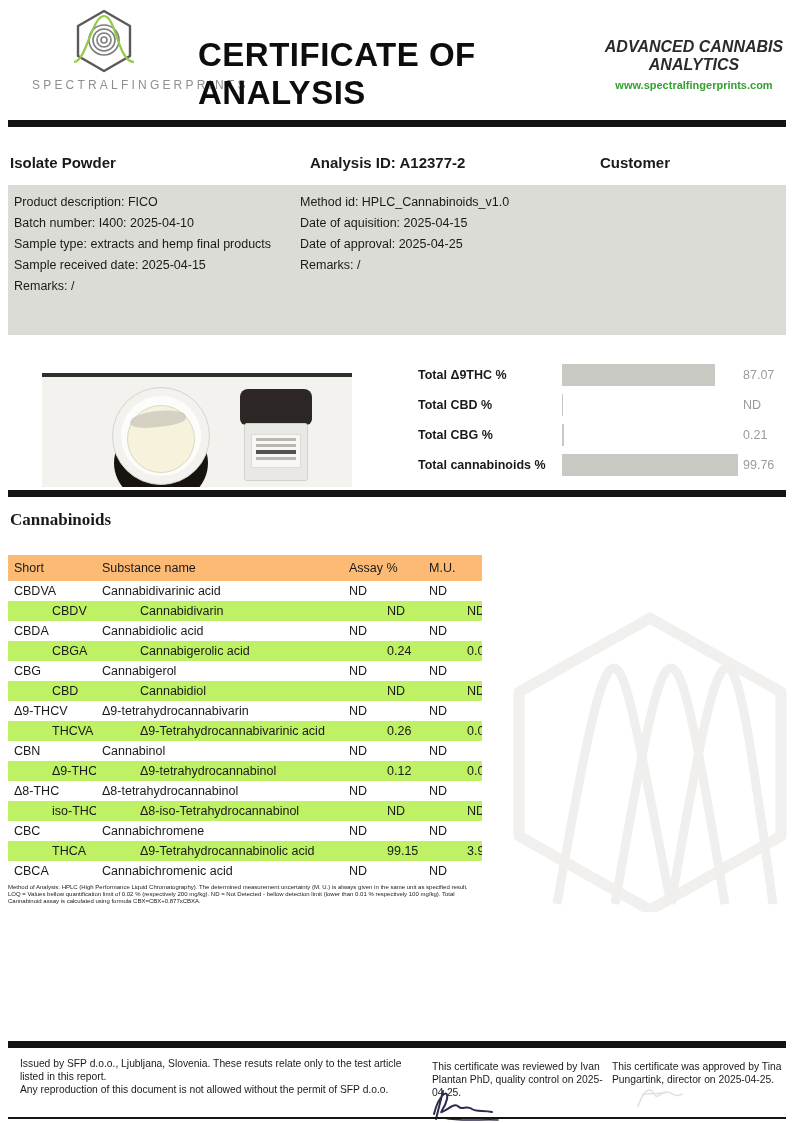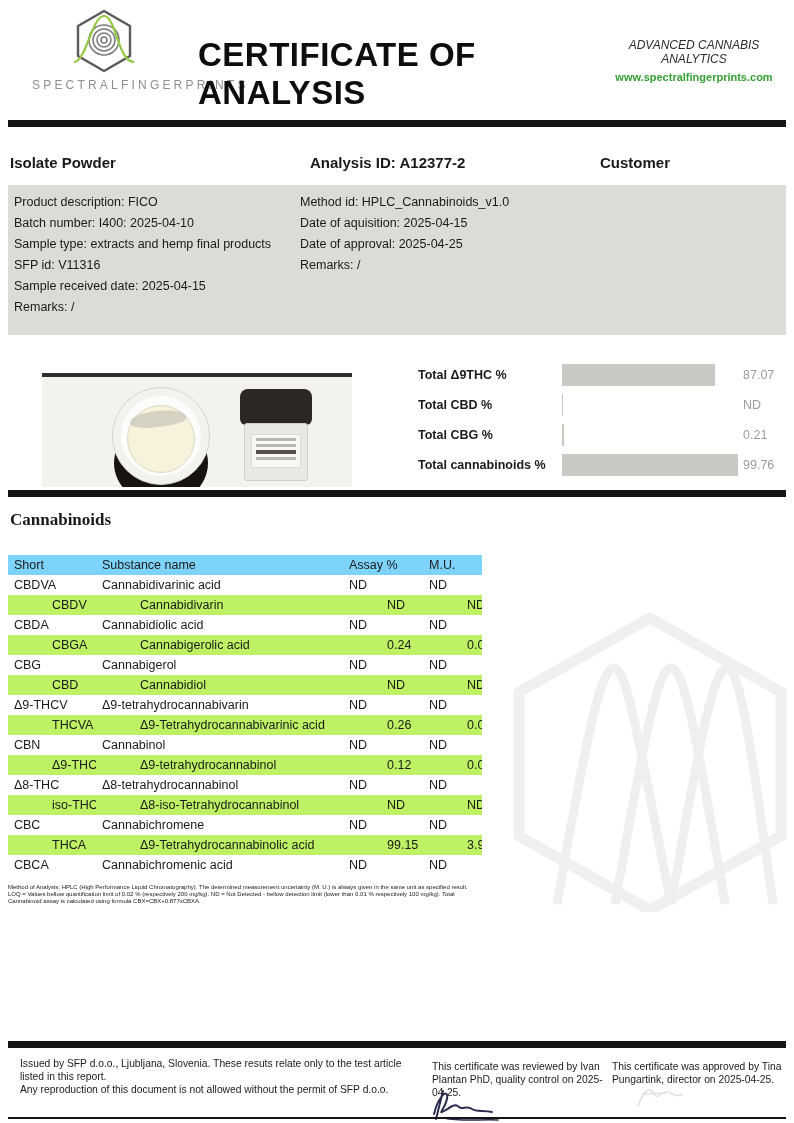--- a/index.html
+++ b/index.html
@@ -7,21 +7,21 @@
   body { font-family:"Liberation Sans", sans-serif; color:#1a1a1a; }
   .page { position:relative; width:794px; height:1123px; background:#ffffff; overflow:hidden; }
 
   
   .logo-block { position:absolute; left:32px; top:8px; width:185px; }
   .logo-icon { display:block; margin-left:40px; }
   .logo-text { margin-top:4px; font-size:12px; letter-spacing:3.2px; color:#8f8f8f; white-space:nowrap; }
   .coa-title { position:absolute; left:198px; top:36px; width:404px; text-align:left;
                font-size:33px; font-weight:bold; color:#0d0d0d; letter-spacing:0.5px; }
   .tagline-block { position:absolute; left:596px; top:38px; width:196px; text-align:center; }
-  .tagline { font-size:12px; font-style:italic; font-weight:normal; color:#2b2b2b; }
+  .tagline { font-size:16px; font-style:italic; font-weight:bold; color:#2b2b2b; }
   .website { margin-top:5px; font-size:11px; font-weight:bold; }
 
   .hbar { position:absolute; left:8px; width:778px; background:#141414; }
   .bar1 { top:120px; height:7px; }
   .bar2 { top:490px; height:7px; }
   .bar3 { top:1041px; height:7px; }
   .bottom-line { position:absolute; left:8px; top:1117px; width:778px; height:2px; background:#141414; }
 
   
   .sect-title { position:absolute; top:154px; font-size:15px; font-weight:bold; }
@@ -55,22 +55,22 @@
   .totals { position:absolute; left:405px; top:364px; width:385px; }
   .total-row { position:relative; height:30px; }
   .t-label { position:absolute; left:13px; top:4px; font-size:12.5px; font-weight:bold; }
   .t-track { position:absolute; left:157px; top:0; width:176px; height:22px; border-left:1px solid #c9c9c3; }
   .t-fill { height:100%; background:#c9c9c3; }
   .t-value { position:absolute; left:338px; top:4px; font-size:12.5px; color:#9b9b99; }
 
   
   .cann-title { position:absolute; left:10px; top:510px; font-size:17px; font-weight:bold;font-family:Liberation Serif, serif; }
   .cann-table { position:absolute; left:8px; top:555px; width:474px; border-collapse:collapse; table-layout:fixed; }
-  .cann-table th { background:#7dd3fc; text-align:left; font-size:12.5px; font-weight:normal;
-                   height:20px; padding:0 0 0 6px; }
+  .cann-table th { background:#fdba74; text-align:left; font-size:12.5px; font-weight:normal;
+                   height:26px; padding:0 0 0 6px; }
   .cann-table td { font-size:12.5px; height:20px; padding:0 0 0 6px; white-space:nowrap; overflow:hidden; }
   .cann-table tr.alt td { background:#bef264;padding-left:44px; }
   .col1 { width:88px; } .col2 { width:247px; } .col3 { width:80px; } .col4 { width:59px; }
 
   
   .watermark { position:absolute; left:505px; top:612px; z-index:0; }
 
   
   .method-note { position:absolute; left:8px; top:884px; width:468px; font-size:6px; line-height:7px; color:#1a1a1a; }
 
@@ -109,21 +109,20 @@
 
   <div class="sect-title st-left">Isolate Powder</div>
   <div class="sect-title st-mid">Analysis ID: A12377-2</div>
   <div class="sect-title st-right">Customer</div>
 
   <div class="info-box">
     <div class="info-col info-col-left">
         <div class="info-line">Product description: FICO</div>
         <div class="info-line">Batch number: I400: 2025-04-10</div>
         <div class="info-line">Sample type: extracts and hemp final products</div>
-        <div class="info-line">SFP id: V11316</div>
         <div class="info-line">Sample received date: 2025-04-15</div>
         <div class="info-line">Remarks: /</div>
       </div>
     <div class="info-col info-col-right">
         <div class="info-line">Method id: HPLC_Cannabinoids_v1.0</div>
         <div class="info-line">Date of aquisition: 2025-04-15</div>
         <div class="info-line">Date of approval: 2025-04-25</div>
         <div class="info-line">Remarks: /</div>
       </div>
   </div>

